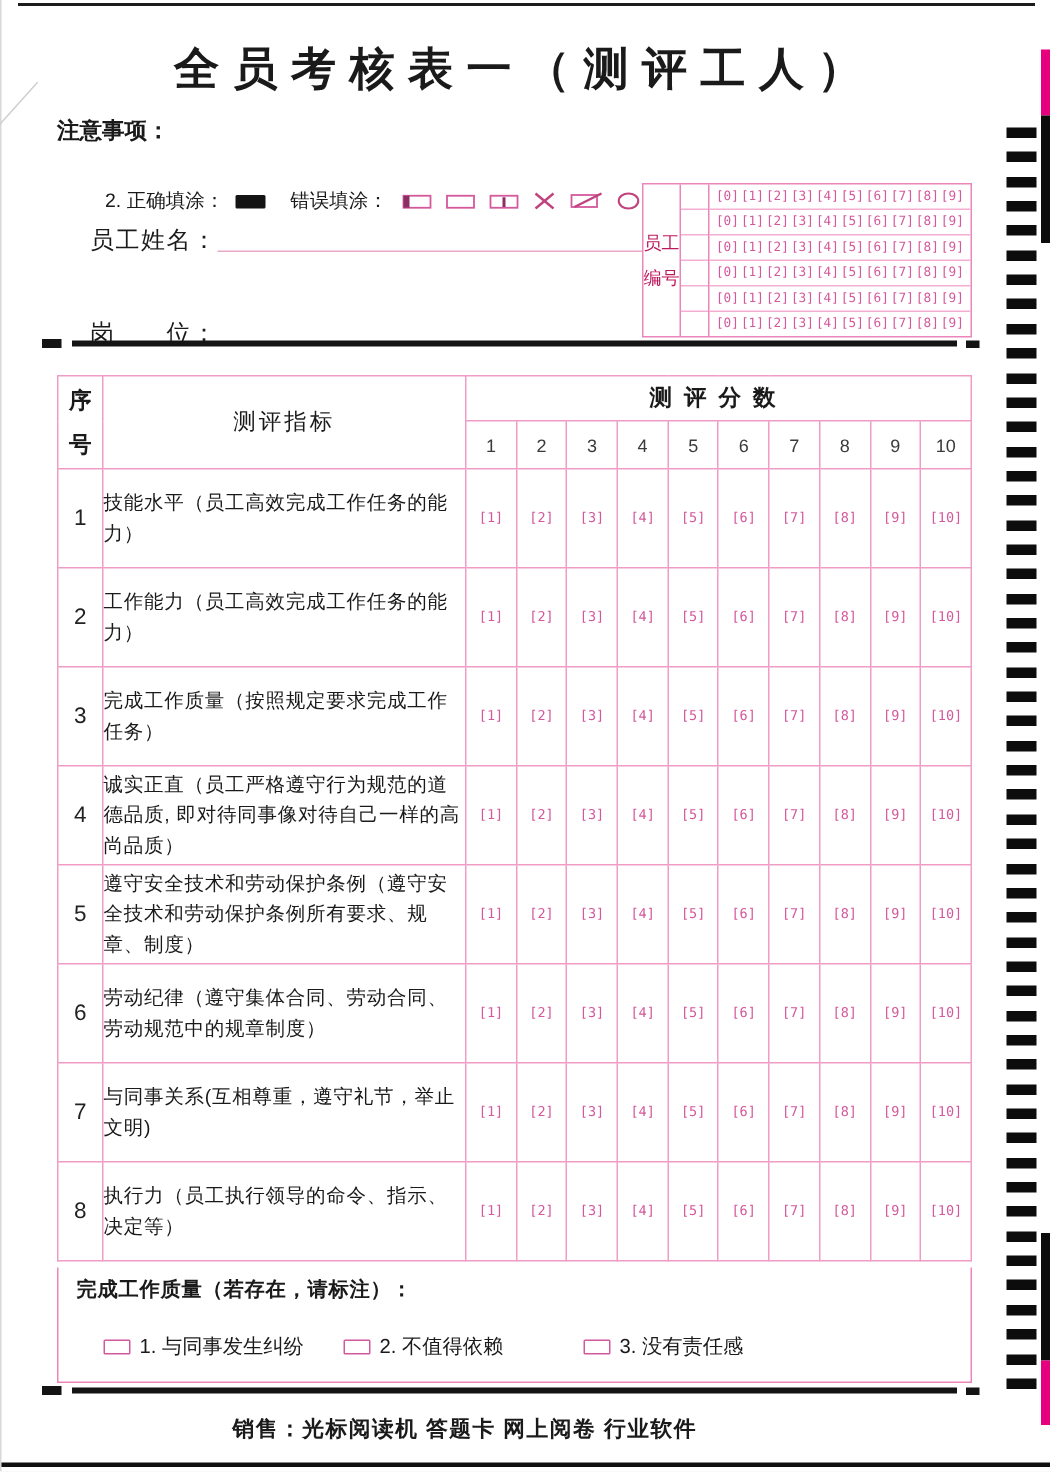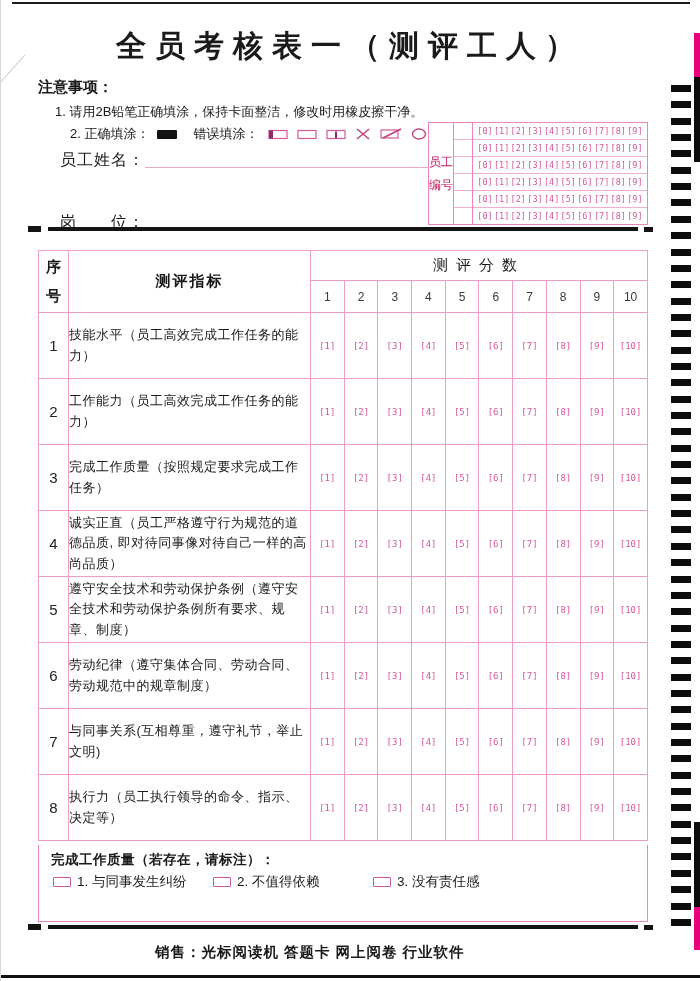--- a/index.html
+++ b/index.html
@@ -39,32 +39,32 @@
   .bub{font-family:"DejaVu Sans Mono","Liberation Mono",monospace;font-size:8.5px;color:#d4589c;line-height:1;}
 
   .hdiv{position:absolute;height:4px;background:#141414;}
   .hdiv-sq{position:absolute;background:#141414;}
 
   table.main{position:absolute;left:38px;top:250px;width:610px;border-collapse:collapse;table-layout:fixed;background:#fff;}
   table.main th,table.main td{border:1px solid #f09cc6;padding:0;box-sizing:border-box;}
   table.main{border:1px solid #ec86ba;}
   th.seq{width:30px;font-size:15px;font-weight:bold;}
   th.seq div{height:48px;display:flex;flex-direction:column;justify-content:space-between;align-items:center;}
-  th.ind{width:242px;font-size:15px;font-weight:bold;letter-spacing:2px;}
-  th.score{height:30px;font-size:15px;font-weight:normal;letter-spacing:8px;}
+  th.ind{width:242px;font-size:15px;font-weight:normal;letter-spacing:2px;}
+  th.score{height:30px;font-size:15px;font-weight:bold;letter-spacing:8px;}
   tr.nums td{height:32px;text-align:center;font-size:12px;color:#3a3a3a;}
   tr.datarow td{height:66px;}
   td.rno{text-align:center;font-size:15px;color:#222;font-family:"Liberation Sans",sans-serif;}
   td.rtext{font-size:13px;padding:0 8px 0 10px;line-height:1.55;letter-spacing:0.5px;}
   td.bubcell{text-align:center;font-family:"DejaVu Sans Mono","Liberation Mono",monospace;font-size:9px;color:#d4589c;}
 
   .problems{position:absolute;left:38px;top:845px;width:610px;height:77px;border:1px solid #ec86ba;
     border-top:none;box-sizing:border-box;background:#fff;}
   .prob-head{position:absolute;left:12px;top:6px;font-size:13.5px;font-weight:bold;letter-spacing:0.5px;}
-  .prob-row{position:absolute;left:14px;display:flex;}
+  .prob-row{position:absolute;left:30px;display:flex;margin-top:16px;}
   .prob-row1{top:28px;}
   .prob-row2{top:55px;}
   .prob-item{display:flex;align-items:center;gap:6px;font-size:13.5px;}
   .prob-item.w1{width:160px;}
   .prob-item.w2{width:160px;}
   .cbox{display:inline-block;width:16px;height:8px;border:1px solid #d4589c;border-radius:1px;background:#fff;}
 
   .footer{position:absolute;left:155px;top:943px;font-size:14.5px;font-weight:bold;letter-spacing:1px;}
 
   .timing-col{position:absolute;left:671px;top:0;width:21px;height:981px;}
@@ -76,21 +76,20 @@
 
 <div class="sheet">
   <div class="edge-top"></div>
   <div class="edge-bottom"></div>
   <div class="edge-left"></div>
   <div class="corner-mark"></div>
 
   <div class="title">全员考核表一（测评工人）</div>
 
   <div class="notice-head">注意事项：</div>
-  <div class="notice-line1">1. 请用2B铅笔正确填涂，保持卡面整洁，修改时用橡皮擦干净。</div>
 
   <div class="notice-line2">
     <span>2. 正确填涂：</span>
       <span class="correct-mark"></span>
     <span>错误填涂：</span>
     <span class="wrong-examples">
       <span class="wex">
         <svg width="20" height="11" viewBox="0 0 20 11">
             <rect x="1" y="1.5" width="18" height="8" fill="none" stroke="#d4589c" stroke-width="1.2"></rect>
             <rect x="1" y="1.5" width="4" height="8" fill="#8c2e63"></rect>

